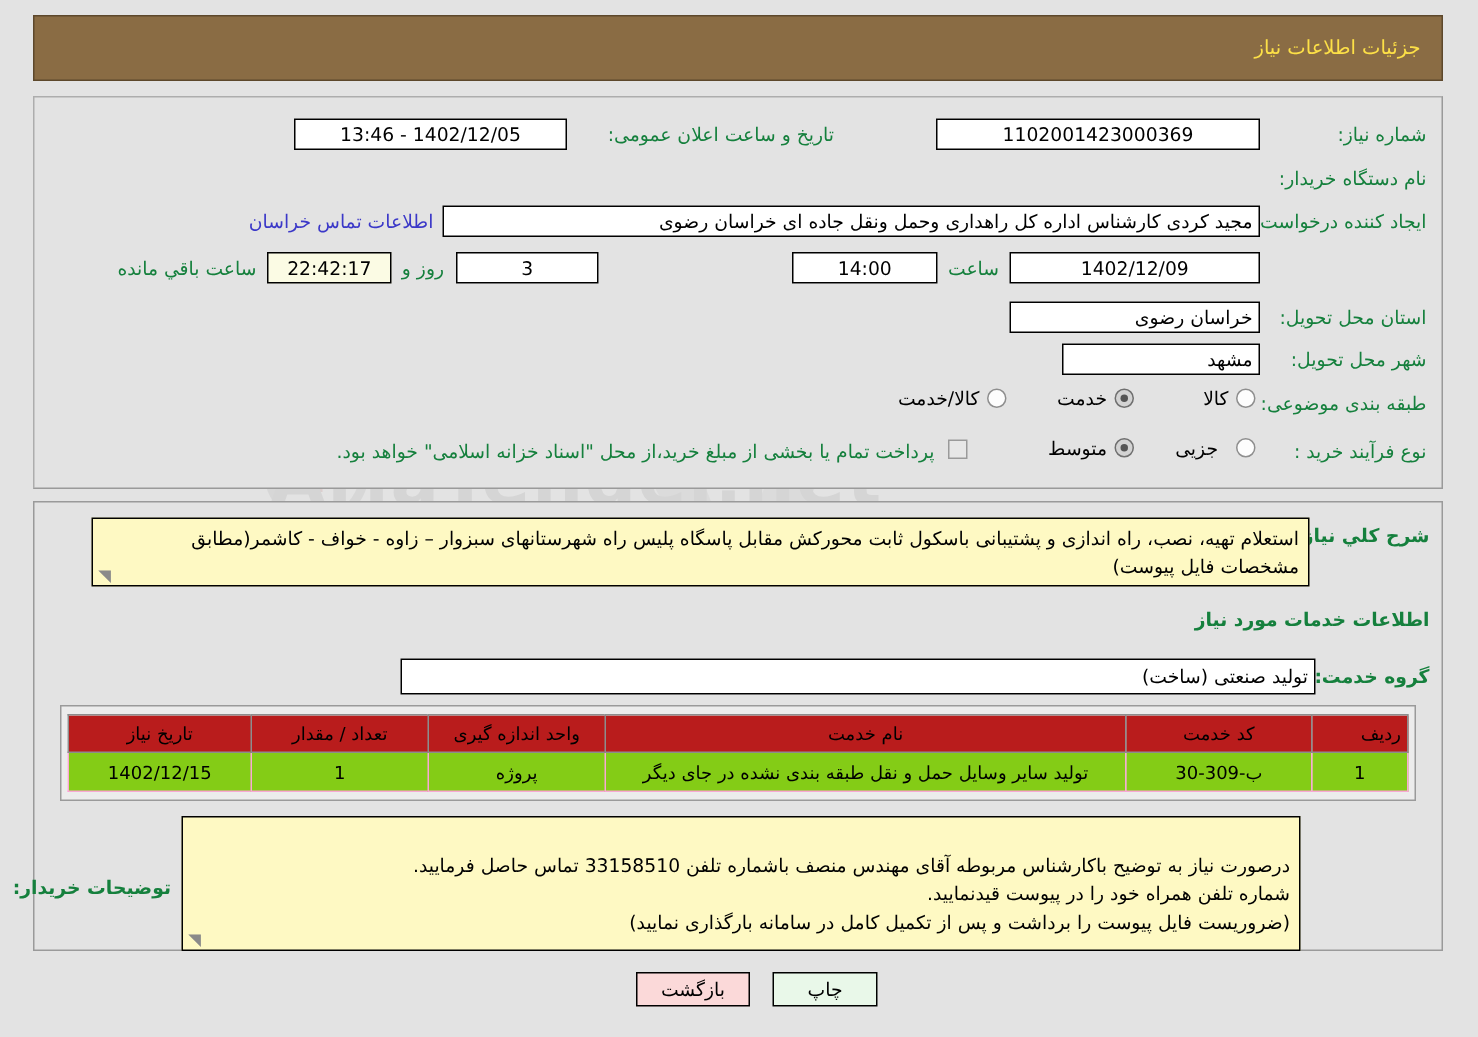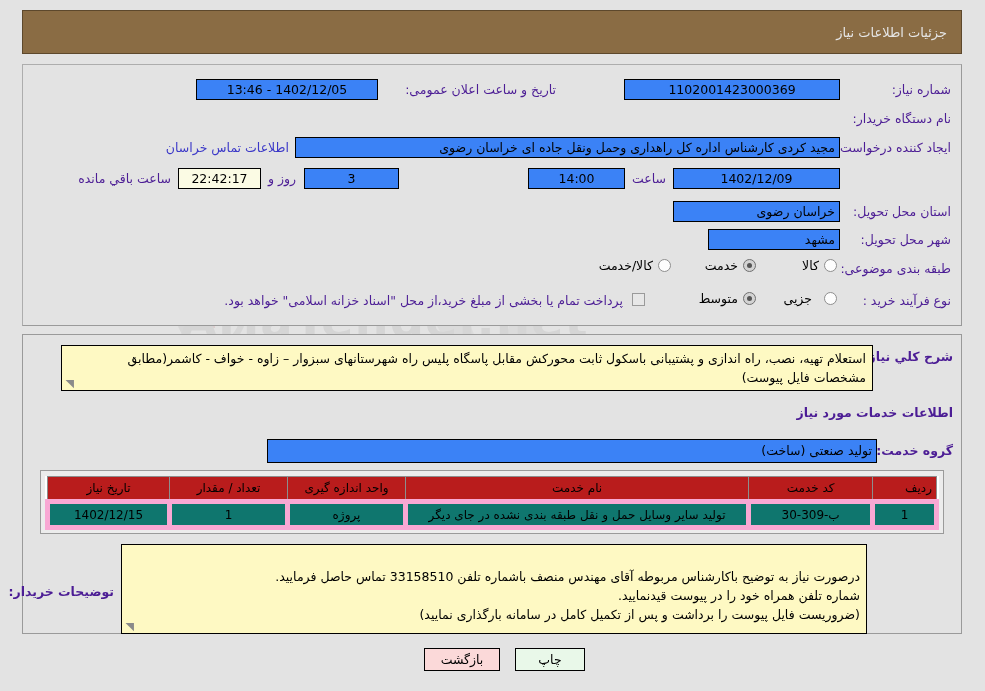--- a/index.html
+++ b/index.html
@@ -13,21 +13,21 @@
     overflow: hidden;
   }
   .page { position: relative; width: 985px; height: 691px; }
 
   
   .titlebar {
     position: absolute; left: 22px; top: 10px;
     width: 940px; height: 44px;
     background: #8a6c44;
     border: 1px solid #5d482c;
-    color: #e5e5e5;
+    color: #fde047;
     display: flex; align-items: center; justify-content: flex-start;
     padding: 0 14px;
     font-size: 13px;
   }
 
   
   .panel {
     position: absolute;
     background: #e3e3e3;
     border: 1px solid #9a9a9a;
@@ -35,27 +35,27 @@
     border-left-color: #adadad;
   }
   #panel-info   { left: 22px; top: 64px;  width: 940px; height: 262px; }
   #panel-desc   { left: 22px; top: 334px; width: 940px; height: 300px; border: 1px solid #9a9a9a; }
 
   
   .lbl {
     position: absolute;
     white-space: nowrap;
     font-size: 12.5px;
-    color: #4c1d95;
+    color: #15803d;
     text-align: right;
   }
   .lbl.bold { font-weight: bold; }
   .fld {
     position: absolute;
-    background: #3b82f6;
+    background: #ffffff;
     border: 1px solid #000000;
     height: 21px;
     line-height: 19px;
     font-size: 12.5px;
     padding: 0 4px;
     white-space: nowrap;
     overflow: hidden;
     text-align: center;
   }
   .fld.txt-right { text-align: right; }
@@ -118,22 +118,22 @@
   }
   .tbl th {
     background: #b91c1c;
     border: 1px solid #8d8d8d;
     height: 25px;
     font-weight: normal;
     font-size: 12px;
     padding: 0 4px;
   }
   .tbl td {
-    background: #0f766e;
-    border: 5px solid #f9a8d4;
+    background: #84cc16;
+    border: 1px solid #f9a8d4;
     height: 26px;
     text-align: center;
     padding: 0 4px;
     font-size: 12px;
   }
   .tbl-frame {
     position: absolute; left: 40px; top: 470px;
     width: 904px; height: 64px;
     border: 1px solid #9a9a9a;
     background: #ececec;

